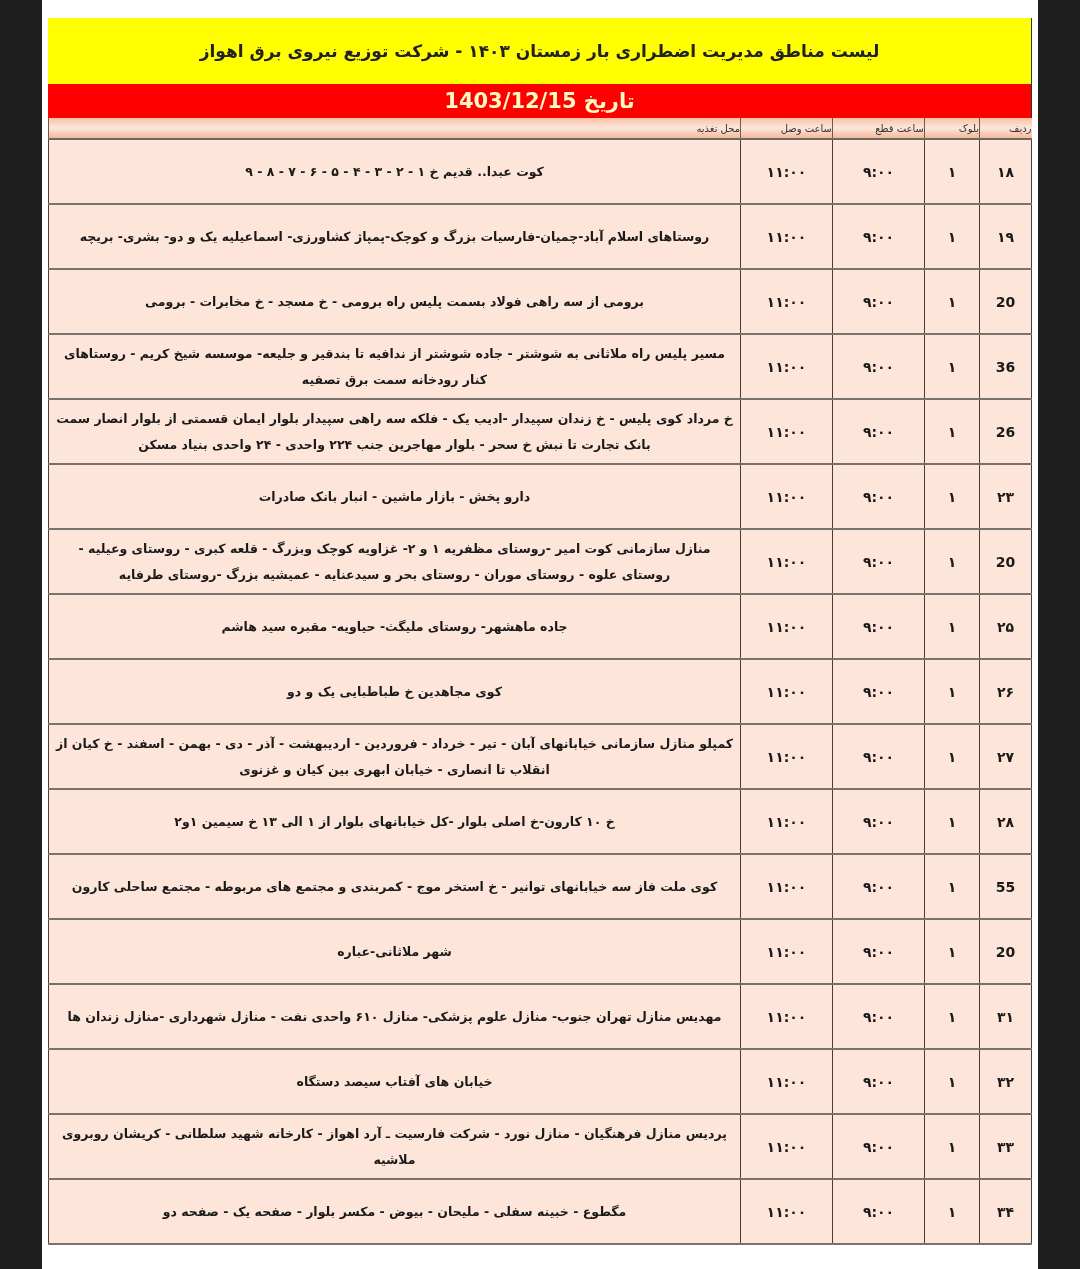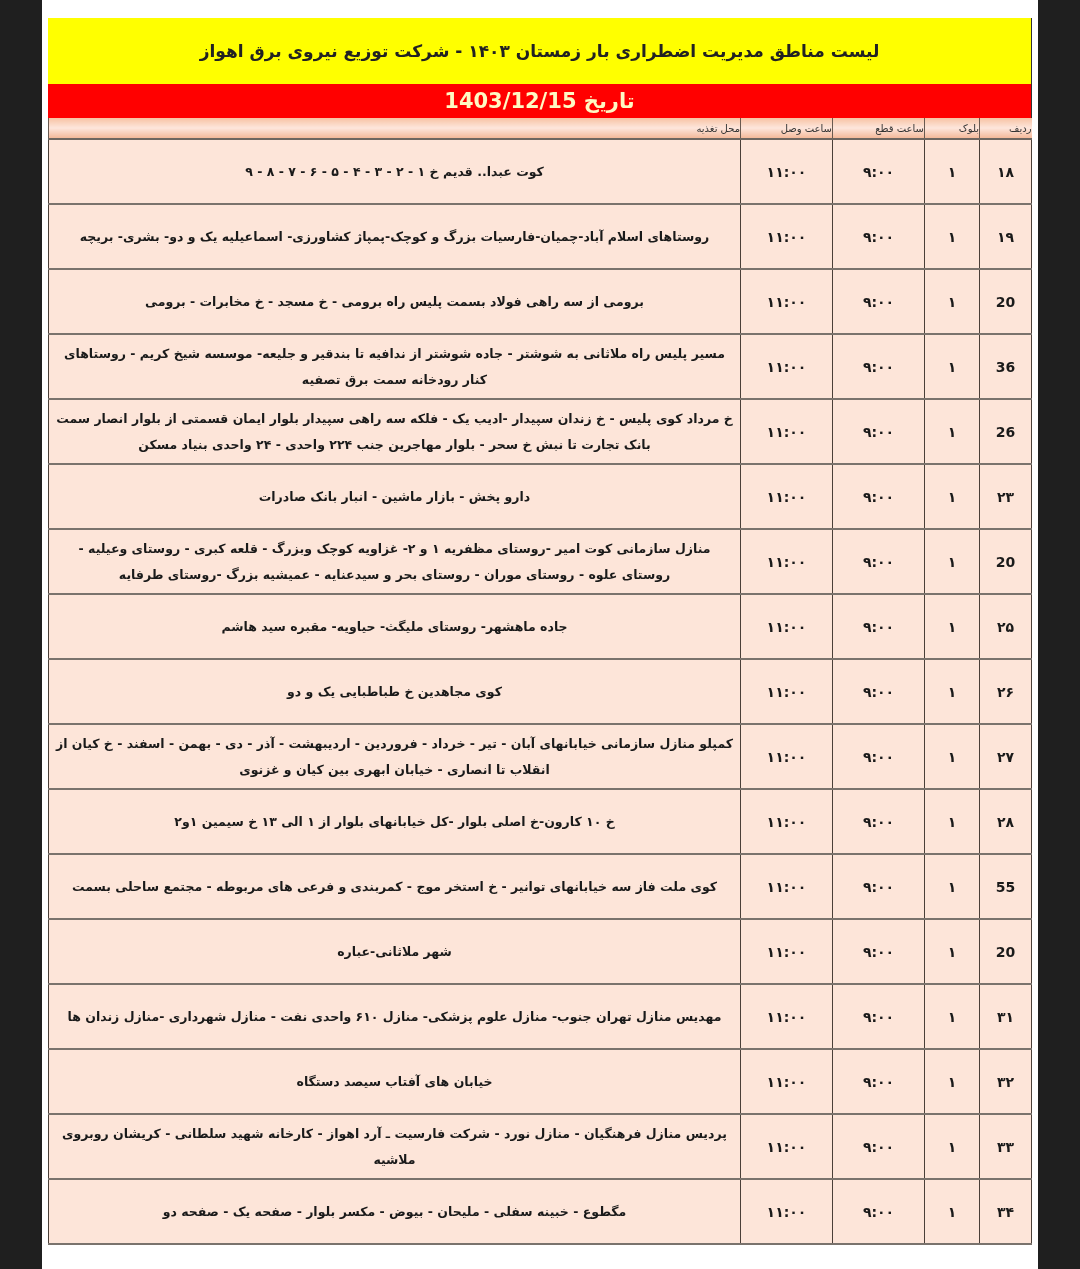--- a/index.html
+++ b/index.html
@@ -154,21 +154,21 @@
             <td class="num">۱</td>
             <td class="num">۹:۰۰</td>
             <td class="num">۱۱:۰۰</td>
             <td class="loc">خ ۱۰ کارون-خ اصلی بلوار -کل خیابانهای بلوار از ۱ الی ۱۳ خ سیمین ۱و۲</td>
           </tr>
           <tr>
             <td class="num">55</td>
             <td class="num">۱</td>
             <td class="num">۹:۰۰</td>
             <td class="num">۱۱:۰۰</td>
-            <td class="loc">کوی ملت فاز سه خیابانهای توانیر - خ استخر موج - کمربندی و فرعی های مربوطه - مجتمع ساحلی بسمت</td>
+            <td class="loc">کوی ملت فاز سه خیابانهای توانیر - خ استخر موج - کمربندی و مجتمع های مربوطه - مجتمع ساحلی کارون</td>
           </tr>
           <tr>
             <td class="num">20</td>
             <td class="num">۱</td>
             <td class="num">۹:۰۰</td>
             <td class="num">۱۱:۰۰</td>
             <td class="loc">شهر ملاثانی-عباره</td>
           </tr>
           <tr>
             <td class="num">۳۱</td>

